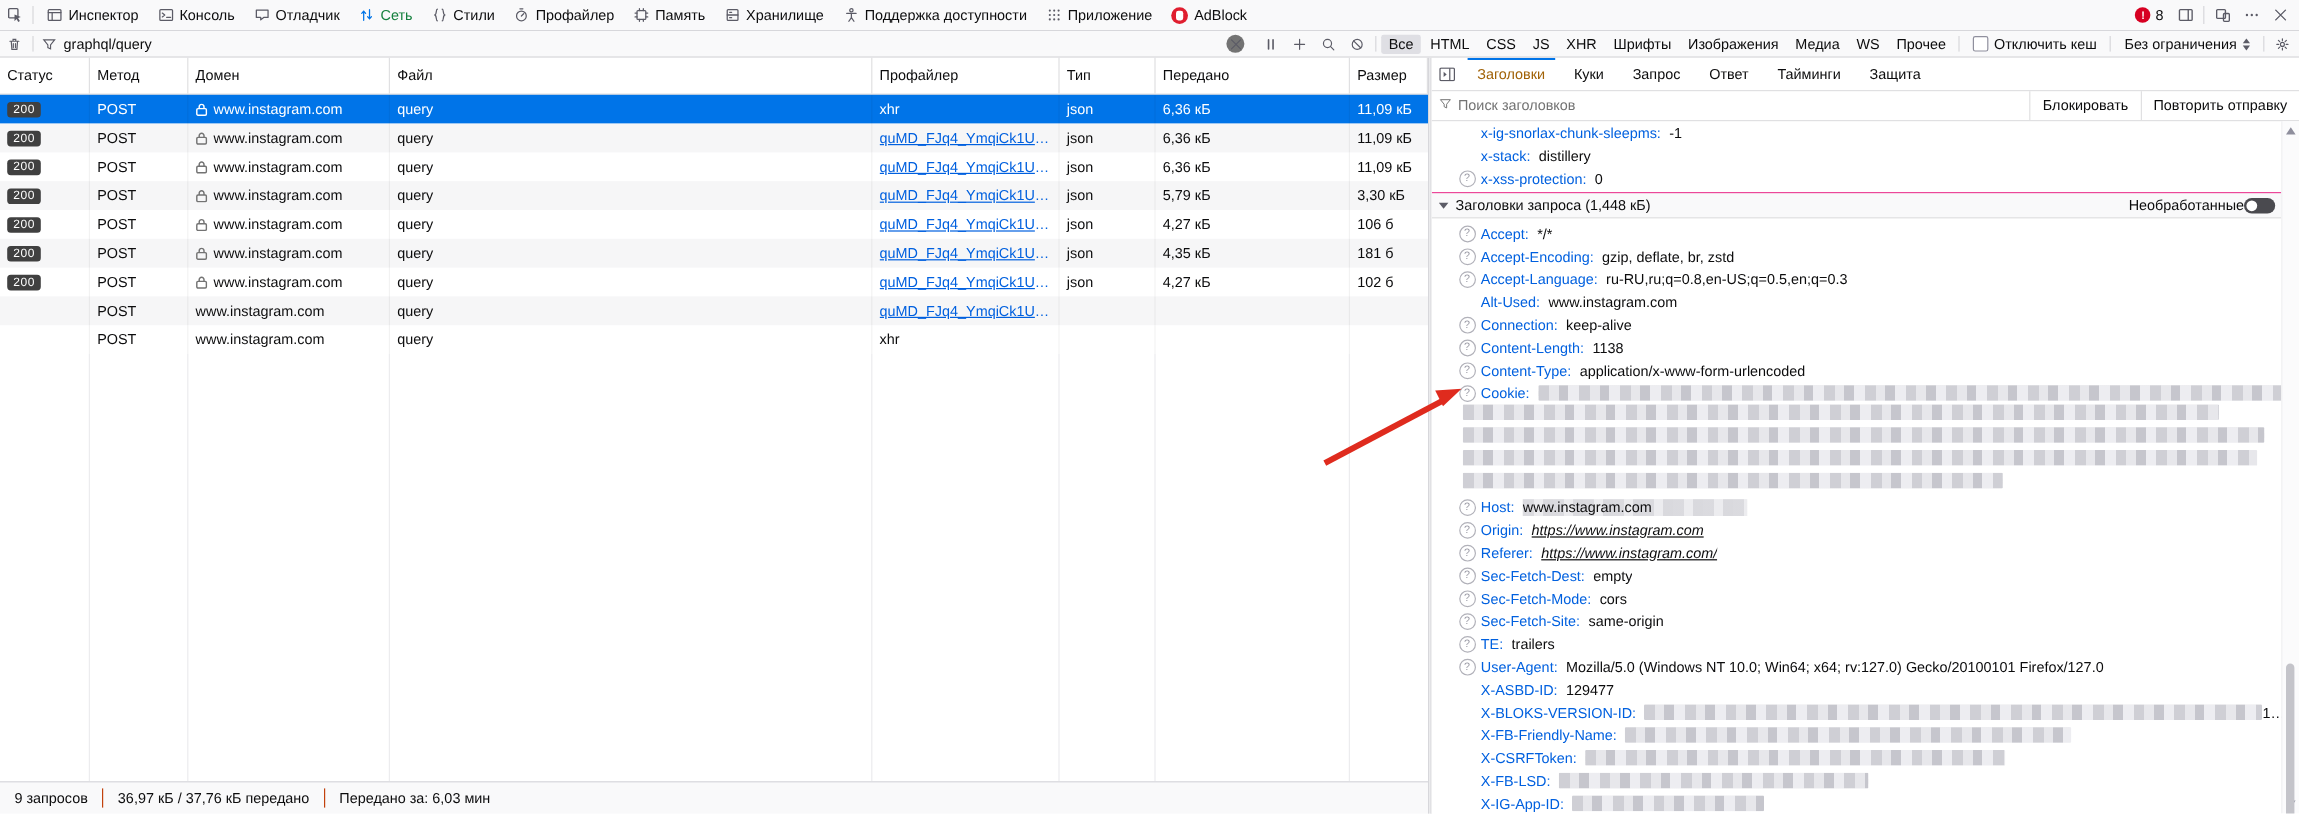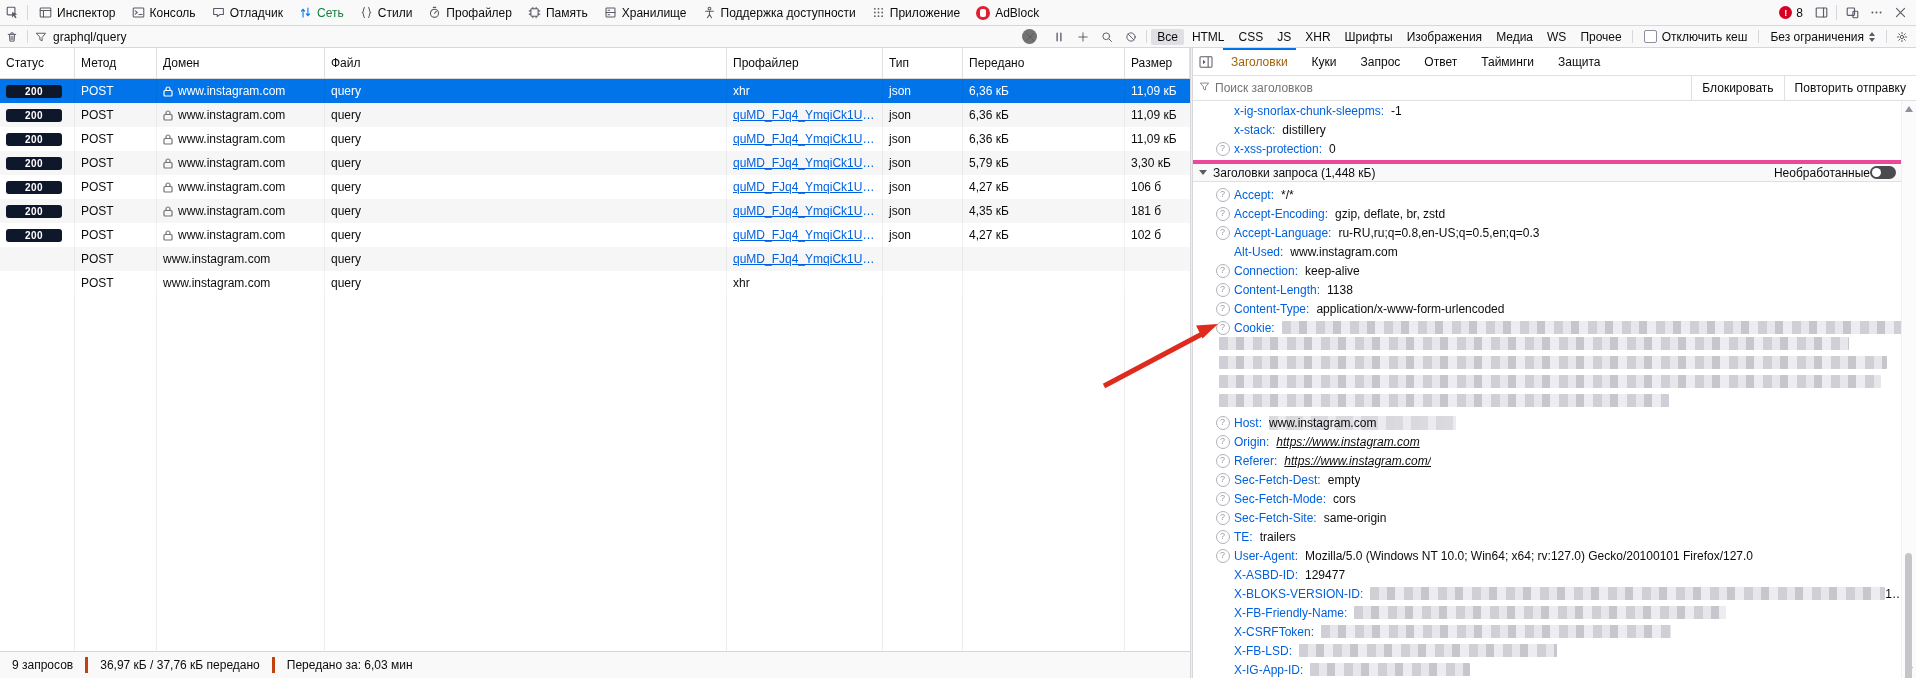--- a/index.html
+++ b/index.html
@@ -34,29 +34,29 @@
   .caret2 b.up{border-bottom:4px solid #5b5b66}.caret2 b.dn{border-top:4px solid #5b5b66}
   
   #leftpanel{position:absolute;top:48px;left:0;width:1190px;bottom:0;background:#fff;display:flex;flex-direction:column}
   .tgrid{display:grid;grid-template-columns:75px 82px 168px 402px 156px 80px 162px 65px}
   #colhead{height:30px;border-bottom:1px solid #d7d7db;flex:none}
   #colhead .hc{display:flex;align-items:center;padding:0 6px;border-right:1px solid #e0e0e2;overflow:hidden;white-space:nowrap}
   .rrow{height:24px;align-items:center;cursor:default}
   .rrow>div{display:flex;align-items:center;height:100%;padding:0 6px;border-right:1px solid rgba(0,0,0,.05);overflow:hidden;white-space:nowrap;box-sizing:border-box}
   .rrow:nth-child(even){background:#f6f6f7}
   .rrow.sel{background:#0074e8;color:#fff}
-  .badge{background:#0f172a;color:#fff;font-size:10px;font-weight:bold;border-radius:3px;padding:1px 19px;letter-spacing:.5px}
+  .badge{background:#404040;color:#fff;font-size:10px;font-weight:normal;border-radius:3px;padding:1px 5px;letter-spacing:.5px}
   .lock{width:10px;height:11px;margin-right:5px;flex:none}
   .lock svg{width:10px;height:11px;stroke:#737373;fill:none;stroke-width:1.2}
   .rrow.sel .lock svg{stroke:#fff}
   .ilink{color:#0060df;text-decoration:underline;overflow:hidden;text-overflow:ellipsis}
   #gridfill{flex:1}
   #gridfill>div{border-right:1px solid #ececee}
   #statusbar{height:26px;border-top:1px solid #d7d7db;background:#f9f9fa;display:flex;align-items:center;flex:none}
-  #statusbar .sitem{padding:0 12px;height:60%;display:flex;align-items:center;border-right:3px solid #c2410c;white-space:nowrap}
+  #statusbar .sitem{padding:0 12px;height:60%;display:flex;align-items:center;border-right:1px solid #c2410c;white-space:nowrap}
   #statusbar .sitem:last-child{border-right:none}
   
   #splitter{position:absolute;top:48px;bottom:0;left:1190px;width:3px;background:#f0f0f2;border-left:1px solid #d7d7db;border-right:1px solid #d7d7db;box-sizing:border-box;cursor:ew-resize}
   
   #rightpanel{position:absolute;top:48px;left:1193px;right:0;bottom:0;background:#fff;overflow:hidden}
   #dtabs{height:28px;border-bottom:1px solid #e0e0e2;display:flex;align-items:center;box-sizing:border-box}
   .dtab{padding:0 12px;height:100%;display:flex;align-items:center;position:relative;white-space:nowrap;cursor:default}
   .dtab.active{color:#a16207}
   .dtab.active::before{content:"";position:absolute;top:0;left:4px;right:4px;height:2px;background:#0074e8}
   #sideicon{width:26px;display:flex;justify-content:center}
@@ -72,21 +72,21 @@
   .qmark{width:12px;height:12px;border:1px solid #b1b1b9;border-radius:50%;color:#9a9aa5;font-size:9px;line-height:11px;text-align:center}
   .hname{color:#0060df}
   .hval{margin-left:7px;overflow:hidden;text-overflow:ellipsis}
   .hval.link{font-style:italic;text-decoration:underline;cursor:pointer}
   .blur{height:13px;border-radius:1px;background-color:#dcdce0;
         background-image:repeating-linear-gradient(90deg,#cfcfd5 0 9px,#e7e7eb 9px 17px,#c6c6cd 17px 25px,#ededf1 25px 34px),
                          repeating-linear-gradient(0deg,rgba(255,255,255,.45) 0 4px,rgba(0,0,0,.06) 4px 8px)}
   .blurbg{background-color:rgba(220,220,224,.55);
         background-image:repeating-linear-gradient(90deg,rgba(201,201,208,.5) 0 9px,rgba(236,236,240,.5) 9px 17px,rgba(198,198,205,.5) 17px 25px);
         padding-right:80px}
-  .section{height:22px;display:flex;align-items:center;background:#f9f9fa;border-top:4px solid #ec4899;border-bottom:1px solid #e0e0e2;box-sizing:border-box;padding-left:6px;margin:2px 0 3px 0}
+  .section{height:22px;display:flex;align-items:center;background:#f9f9fa;border-top:1px solid #ec4899;border-bottom:1px solid #e0e0e2;box-sizing:border-box;padding-left:6px;margin:2px 0 3px 0}
   .tri{width:0;height:0;border-left:4px solid transparent;border-right:4px solid transparent;border-top:5px solid #5b5b66;margin-right:6px}
   .rawwrap{margin-left:auto;display:flex;align-items:center;gap:0;padding-right:6px}
   .toggle{width:26px;height:13px;border-radius:7px;background:#4a4a4f;position:relative;cursor:pointer}
   .toggle::after{content:"";position:absolute;left:2px;top:2px;width:9px;height:9px;border-radius:50%;background:#fff}
   .cookieblock{margin-left:26px}
   .cookieblock .blur{margin-bottom:6px}
   
   #vscroll{position:absolute;top:53px;right:0;bottom:0;width:14px;background:#fbfbfc;border-left:1px solid #f0f0f2}
   #vscroll .arr{position:absolute;left:3px;width:0;height:0;border-left:4px solid transparent;border-right:4px solid transparent}
   #vscroll .arr.up{top:5px;border-bottom:6px solid #8f8f9d}

